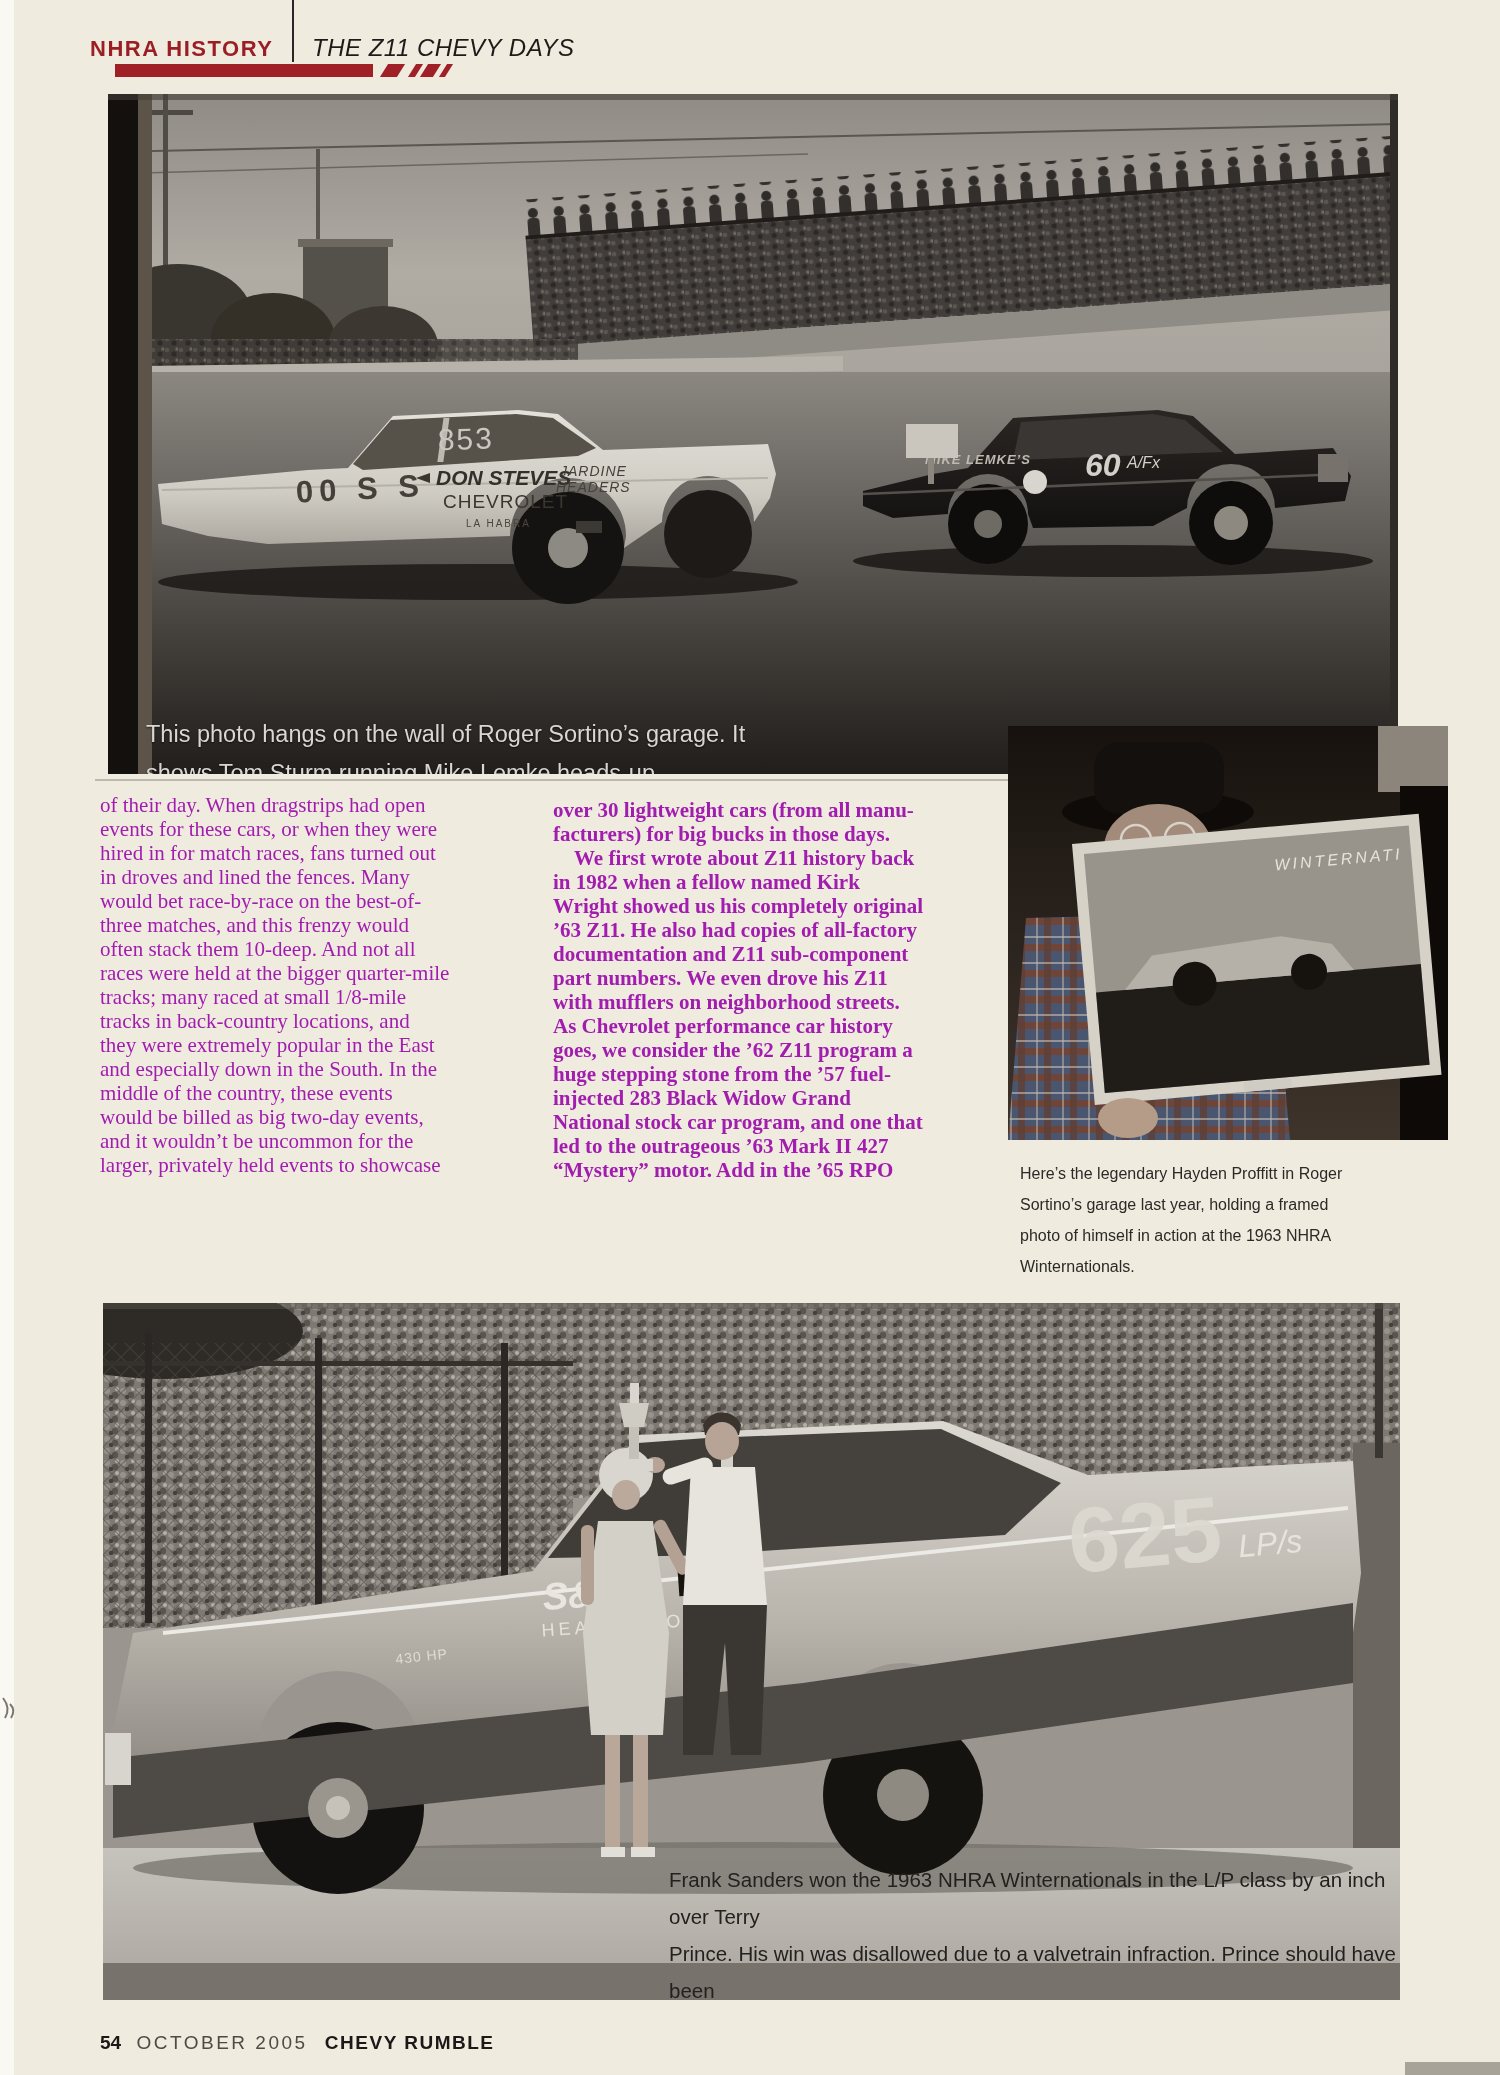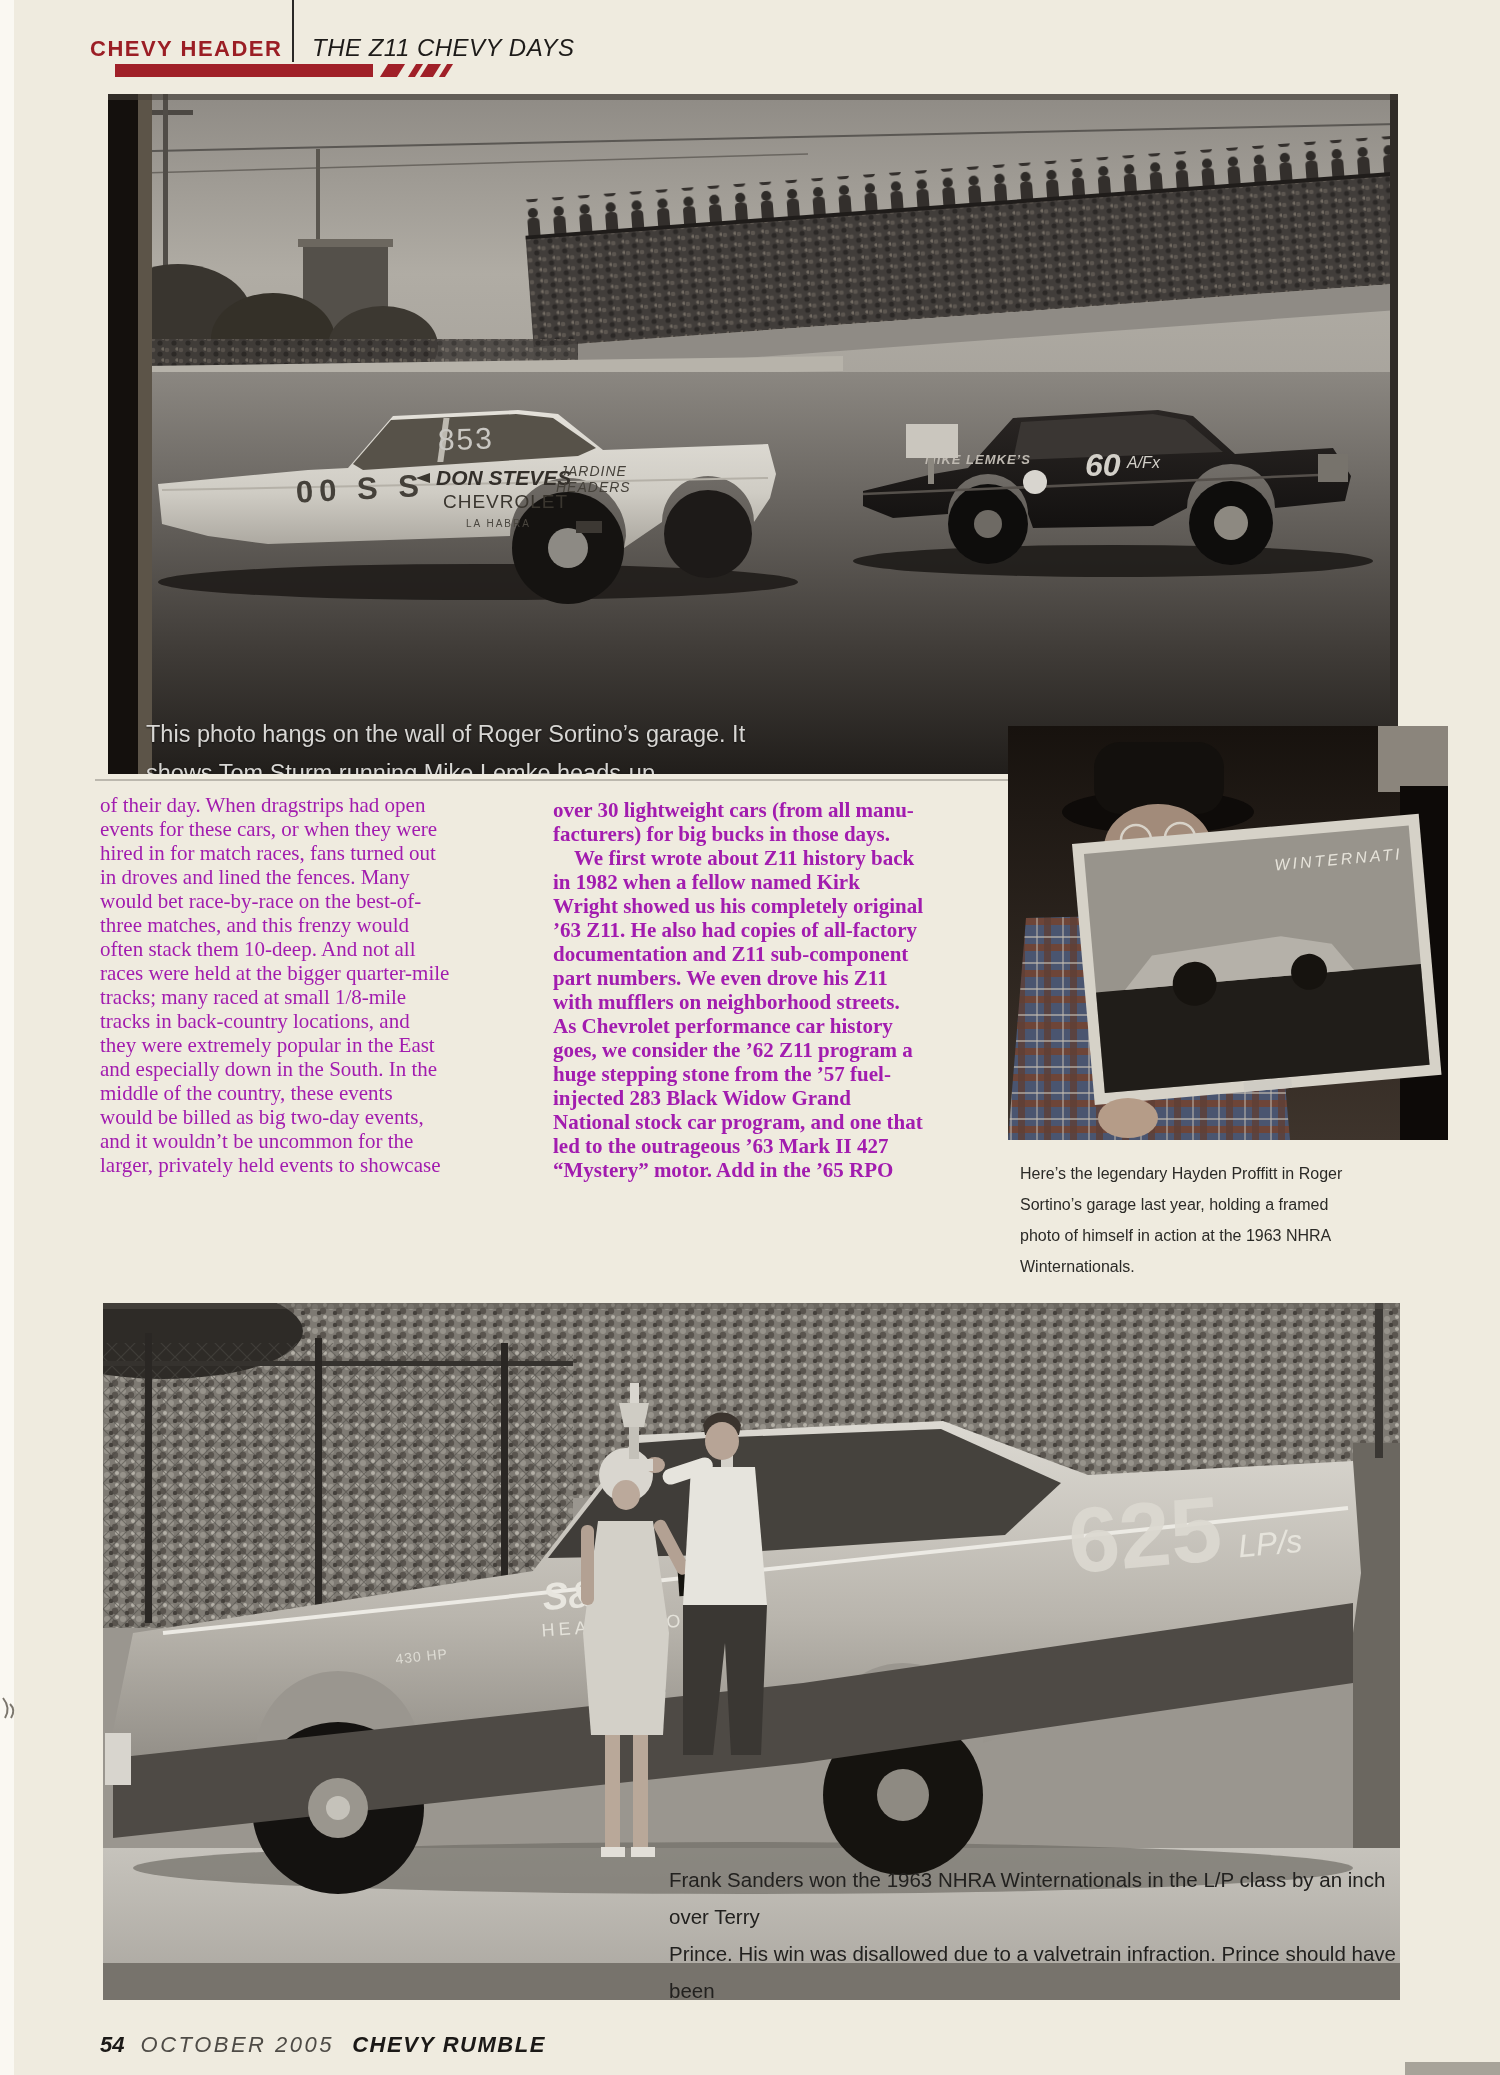--- a/index.html
+++ b/index.html
@@ -18,38 +18,38 @@
   .photo{background:#6b6762;overflow:hidden;}
   .photo svg{position:absolute;left:0;top:0;}
   .photo-caption-light{color:#d8d7d4;font-size:23.5px;line-height:39px;
     white-space:pre-line;text-shadow:0 1px 2px rgba(0,0,0,.6);}
   .photo-caption-dark{color:#22211f;font-size:20.5px;line-height:37px;white-space:pre-line;}
   .side-caption{color:#2b2a27;font-size:16px;line-height:31px;white-space:pre-line;}
   
   .bodycol{font-family:"Liberation Serif",serif;font-size:21px;line-height:24px;
     color:#a21caf;white-space:pre-wrap;}
   
-  .footer{font-size:22px;color:#1b1917;font-style:italic;}
+  .footer{font-size:19px;color:#1b1917;}
   .footer .pg{font-weight:bold;margin-right:10px;}
   .footer .issue{color:#4e4b46;letter-spacing:2.5px;margin-right:12px;}
   .footer .mag{font-weight:bold;letter-spacing:1.5px;}
   .thinrule{height:2px;background:#bcb8ae;}
   .edgewhite{background:#faf8f2;}
   .corner{background:#a7a399;}
 </style>
 </head>
 <body>
 
 <div class="page">
 
   <div class="abs edgewhite" style="left:0;top:0;width:14px;height:2075px;"></div>
   <div class="abs corner" style="right:0;bottom:0;width:95px;height:13px;"></div>
 
   <div class="abs vrule" style="left:292px;top:0;height:62px;"></div>
-  <div class="abs section-label" style="left:90px;top:36px;">CHEVY HEADER</div>
+  <div class="abs section-label" style="left:90px;top:36px;">NHRA HISTORY</div>
   <div class="abs article-title" style="left:312px;top:34px;">THE Z11 CHEVY DAYS</div>
   <div class="abs redbar" style="left:115px;top:64px;width:258px;"></div>
   <div class="abs redslash" style="left:384px;top:64px;width:17px;"></div>
   <div class="abs redslash" style="left:412px;top:64px;width:7px;"></div>
   <div class="abs redslash" style="left:424px;top:64px;width:13px;"></div>
   <div class="abs redslash" style="left:443px;top:64px;width:6px;"></div>
 
   <div class="abs photo" style="left:108px;top:94px;width:1290px;height:680px;">
     <svg width="1290" height="680" viewBox="0 0 1290 680">
       <defs>

